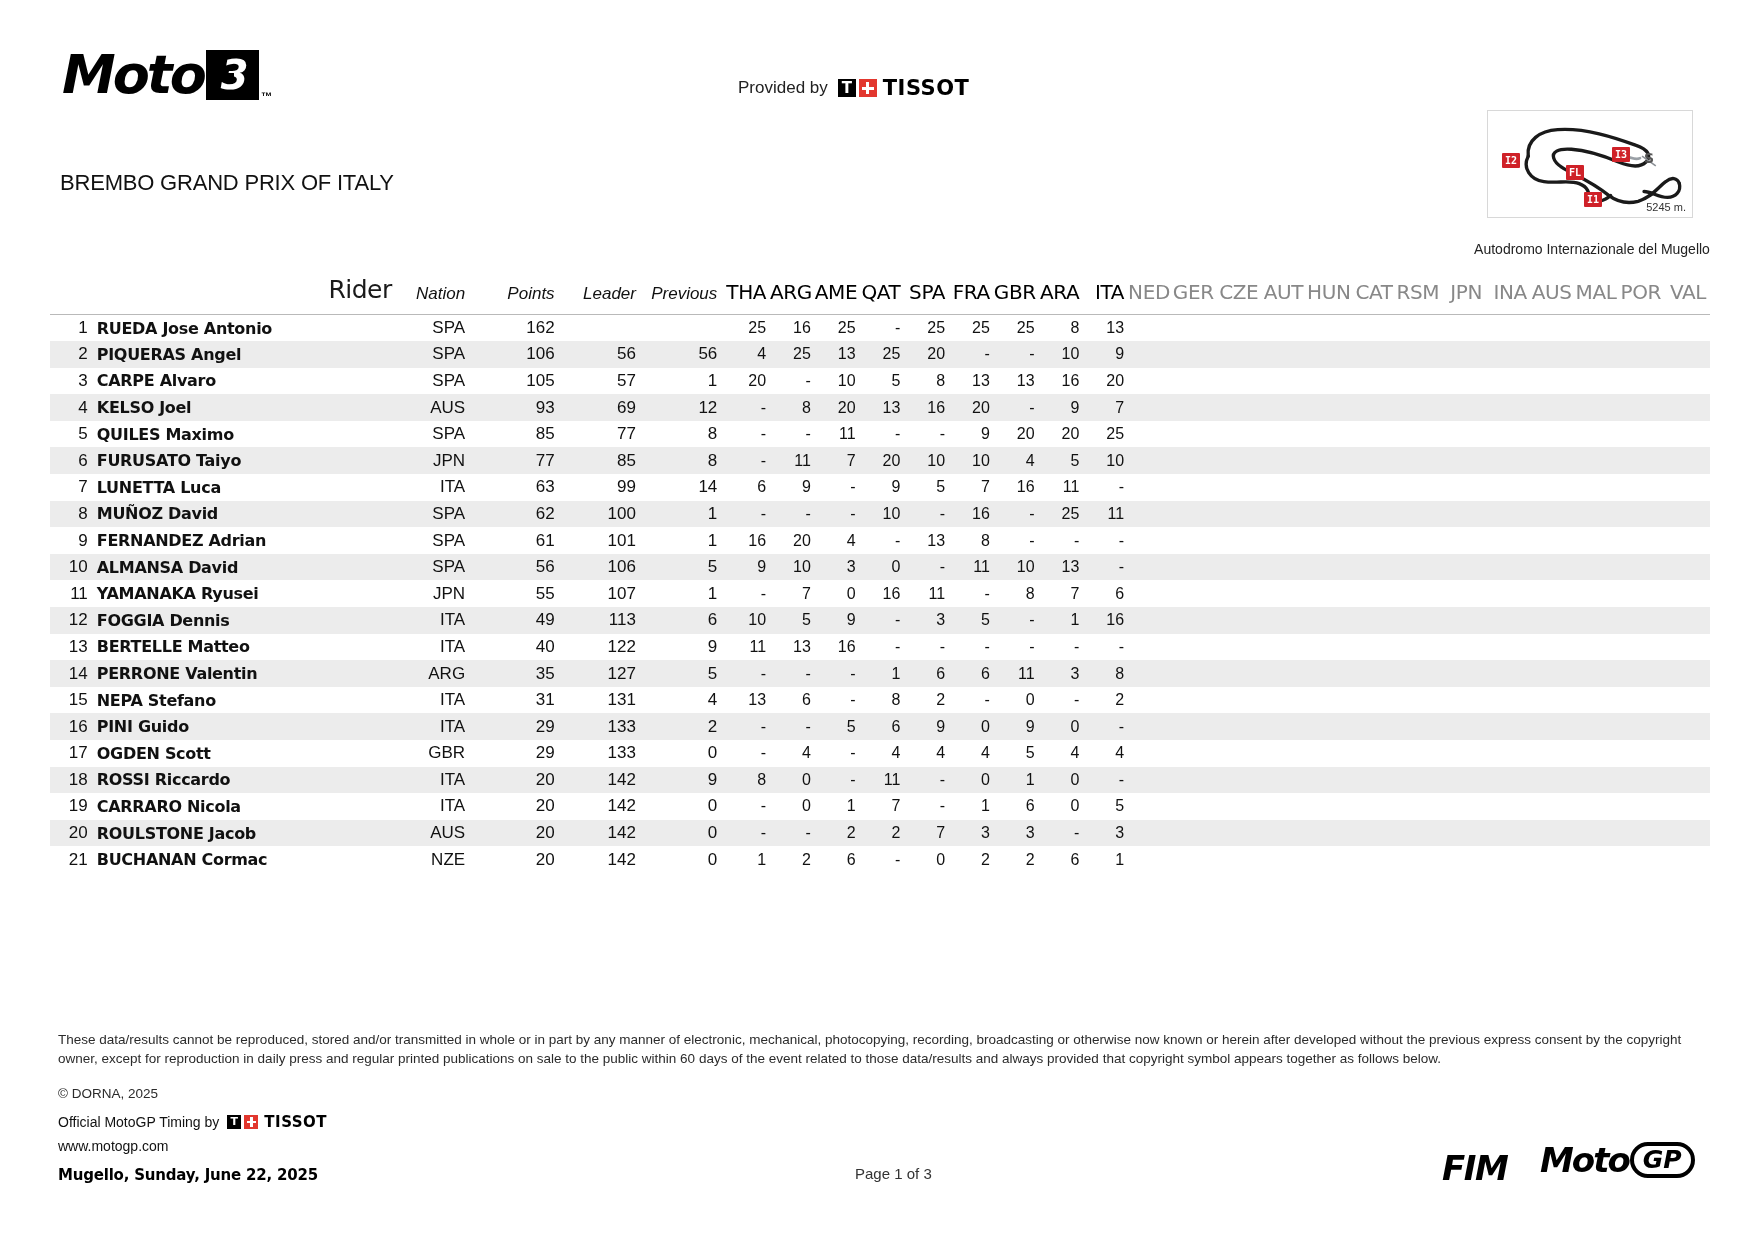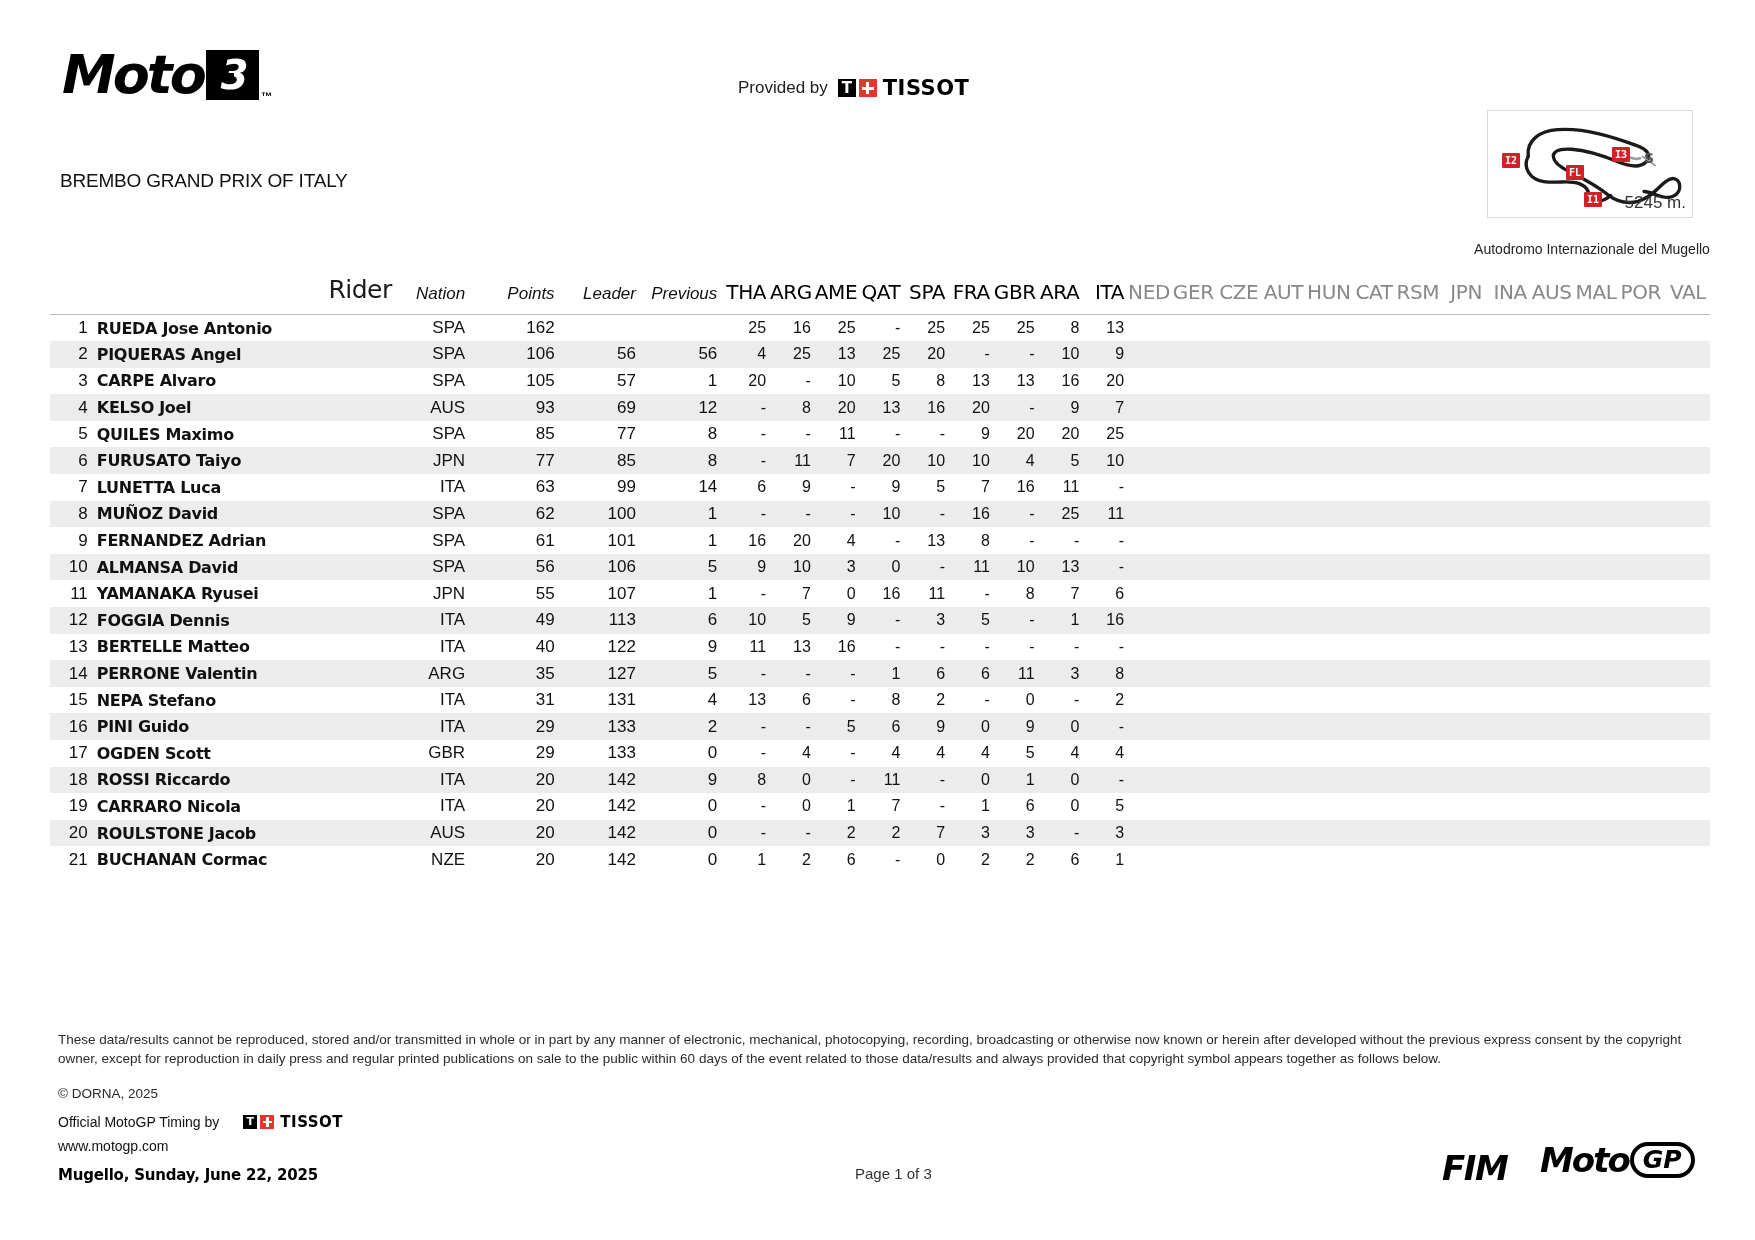--- a/index.html
+++ b/index.html
@@ -138,21 +138,21 @@
     font-size: 29px;
     font-weight: 800;
     letter-spacing: -0.3px;
     color: #000;
     font-family: "DejaVu Sans", sans-serif;
   }
   .sub-title {
     position: absolute;
     left: 60px;
     top: 170px;
-    font-size: 19px;
+    font-size: 22px;
     font-weight: 400;
     letter-spacing: -0.2px;
     color: #111;
   }
 
   
   .circuit-box {
     position: absolute;
     left: 1487px;
     top: 110px;
@@ -169,21 +169,21 @@
     width: 250px;
     text-align: center;
     font-size: 14px;
     line-height: 19px;
     color: #222;
   }
   .circuit-len {
     position: absolute;
     right: 6px;
     bottom: 4px;
-    font-size: 17px;
+    font-size: 11px;
     color: #333;
     font-family: "Liberation Sans", sans-serif;
   }
   .marker {
     position: absolute;
     background: #cf2128;
     color: #fff;
     font-family: "DejaVu Sans Mono", monospace;
     font-weight: 700;
     font-size: 10px;
@@ -308,21 +308,21 @@
     pointer-events: auto;
   }
   .official-timing {
     position: absolute;
     left: 58px;
     top: 1113px;
     font-size: 14px;
     color: #111;
     display: flex;
     align-items: center;
-    gap: 24px;
+    gap: 8px;
     pointer-events: auto;
   }
   .tissot-small .tissot-t { width: 14px; height: 14px; font-size: 11px; line-height: 14px; }
   .tissot-small .tissot-cross { width: 14px; height: 14px; }
   .tissot-small .tissot-cross::before { left: 5.8px; top: 2.3px; width: 2.4px; height: 9.4px; }
   .tissot-small .tissot-cross::after { left: 2.3px; top: 5.8px; width: 9.4px; height: 2.4px; }
   .tissot-small .tissot-word { font-size: 15px; }
 
   .website {
     position: absolute;

